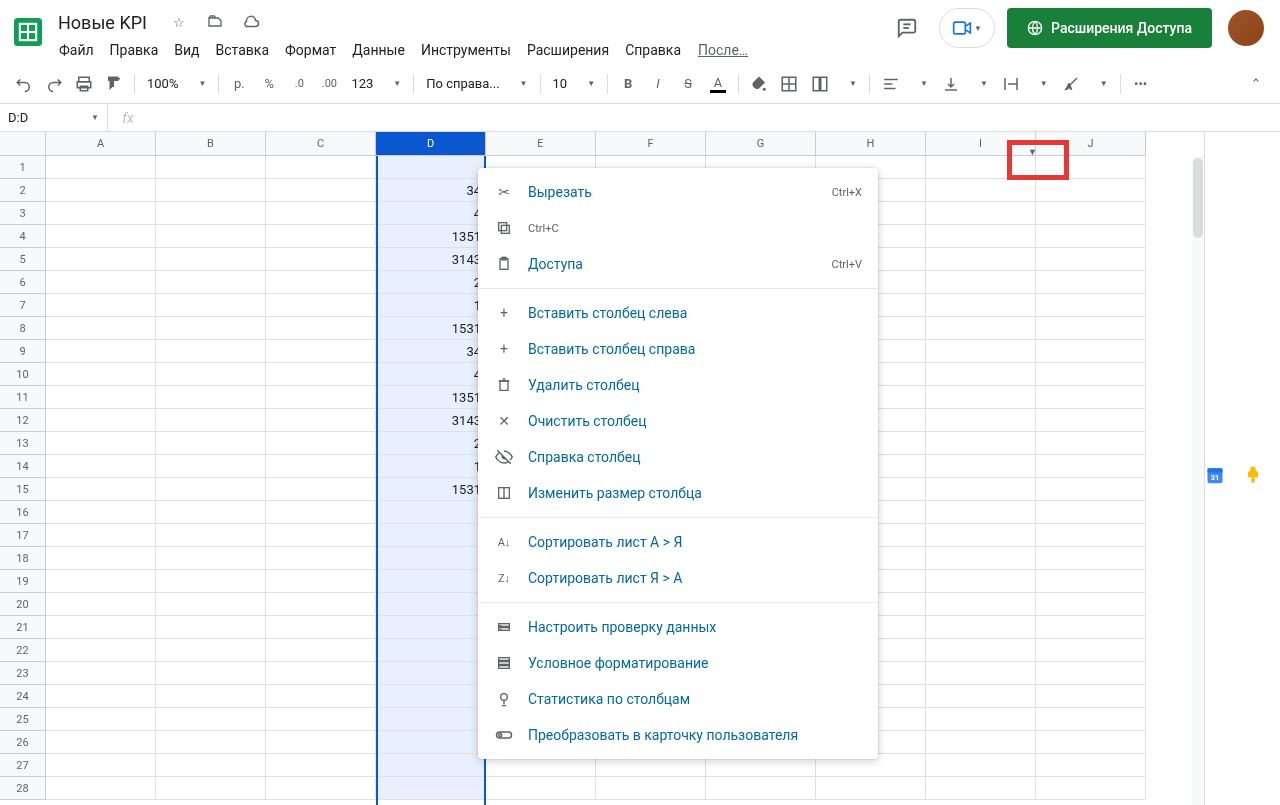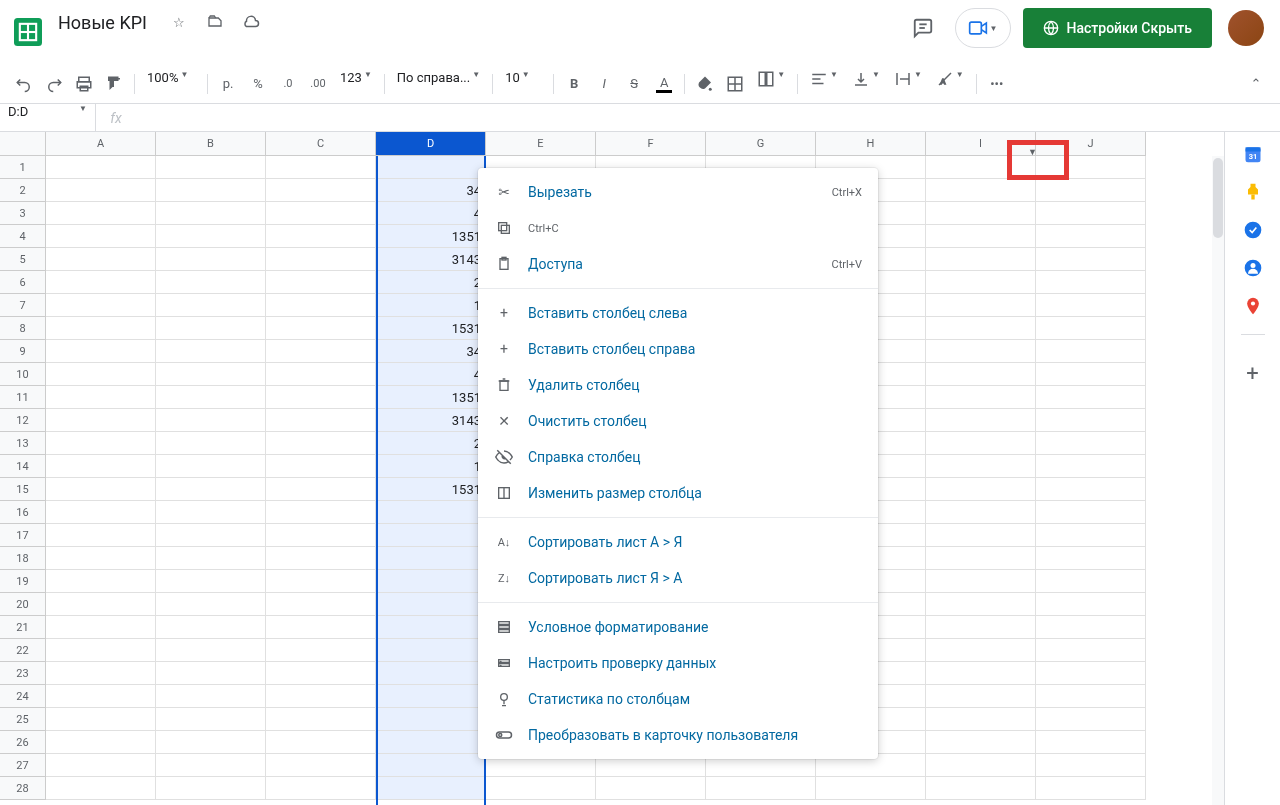--- a/index.html
+++ b/index.html
@@ -15,33 +15,33 @@
 .menu-item { padding: 4px 7px; font-size: 14px; color: #202124; border-radius: 4px; cursor: pointer; }
 .last-edit { color: #5f6368; text-decoration: underline; font-size: 14px; padding-left: 8px; }
 .header-right { display: flex; align-items: center; gap: 12px; }
 .icon-btn { width: 40px; height: 40px; border-radius: 20px; display: flex; align-items: center; justify-content: center; cursor: pointer; color: #5f6368; }
 .meet-btn { width: 56px; height: 40px; border: 1px solid #dadce0; border-radius: 20px; display: flex; align-items: center; justify-content: center; gap: 2px; cursor: pointer; }
 .share-btn { background: #188038; color: #fff; height: 40px; border-radius: 4px; padding: 0 20px; display: flex; align-items: center; gap: 8px; font-size: 14px; font-weight: 500; cursor: pointer; }
 .avatar { width: 36px; height: 36px; border-radius: 18px; background: linear-gradient(135deg,#a0522d,#8b4513); margin-left: 4px; }
 .toolbar { height: 40px; border-bottom: 1px solid #dadce0; display: flex; align-items: center; padding: 0 10px; gap: 2px; }
 .tb-btn { min-width: 28px; height: 28px; display: flex; align-items: center; justify-content: center; cursor: pointer; border-radius: 2px; color: #5f6368; font-size: 13px; }
 .tb-sep { width: 1px; height: 20px; background: #dadce0; margin: 0 4px; }
-.tb-dd { display: flex; align-items: flex-start; padding: 0 6px; height: 28px; gap: 2px; cursor: pointer; }
+.tb-dd { display: flex; align-items: center; padding: 0 6px; height: 28px; gap: 20px; cursor: pointer; }
 .tb-zoom { min-width: 60px; }
 .tb-font { min-width: 90px; }
 .tb-size { min-width: 48px; }
 .caret { font-size: 8px; color: #5f6368; }
 .tb-collapse { margin-left: auto; }
 .formula-bar { height: 28px; border-bottom: 1px solid #dadce0; display: flex; align-items: center; }
-.name-box { width: 96px; border-right: 1px solid #dadce0; height: 100%; display: flex; align-items: flex-start; padding: 0 8px; font-size: 13px; position: relative; }
+.name-box { width: 108px; border-right: 1px solid #dadce0; height: 100%; display: flex; align-items: center; padding: 0 8px; font-size: 13px; position: relative; }
 .name-box .caret { position: absolute; right: 8px; }
 .fx { width: 40px; color: #bdc1c6; font-style: italic; text-align: center; font-size: 14px; }
 .main { display: flex; height: calc(100% - 64px - 40px - 28px); }
 .sheet { flex: 1; position: relative; overflow: hidden; }
-.side-panel { width: 56px; border-left: 1px solid #dadce0; display: flex; flex-direction: column; align-items: center; padding-top: 12px; gap: 18px; }
+.side-panel { width: 76px; border-left: 1px solid #dadce0; display: flex; flex-direction: row; align-items: center; padding-top: 12px; gap: 18px; }
 .side-icon { width: 20px; height: 20px; cursor: pointer; display:flex; align-items:center; justify-content:center; }
 .side-plus { width: 40px; height: 40px; display: flex; align-items: center; justify-content: center; cursor: pointer; font-size: 22px; color: #5f6368; }
 .grid-corner { position: absolute; left: 0; top: 0; width: 46px; height: 24px; background: #f8f9fa; border-right: 1px solid #ccc; border-bottom: 1px solid #ccc; z-index: 3; }
 .col-headers { position: absolute; left: 46px; top: 0; right: 0; height: 24px; display: flex; z-index: 2; }
 .col-h { width: 110px; height: 24px; background: #f8f9fa; border-right: 1px solid #ccc; border-bottom: 1px solid #ccc; display: flex; align-items: center; justify-content: center; font-size: 11px; color: #5f6368; cursor: pointer; flex-shrink: 0; }
 .col-h.selected { background: #0b57d0; color: #fff; }
 .row-headers { position: absolute; left: 0; top: 24px; width: 46px; z-index: 2; }
 .row-h { width: 46px; height: 23px; background: #f8f9fa; border-right: 1px solid #ccc; border-bottom: 1px solid #ccc; display: flex; align-items: center; justify-content: center; font-size: 11px; color: #5f6368; cursor: pointer; }
 .cells { position: absolute; left: 46px; top: 24px; right: 0; bottom: 0; }
 .row { display: flex; height: 23px; }
@@ -84,20 +84,32 @@
             <path d="M3 6h14l4 4v8H3z"></path>
             <path d="M3 6l2-3h6l2 3"></path>
           </svg>
         </span>
       <span class="title-icon">
           <svg width="18" height="18" viewBox="0 0 24 24" fill="none" stroke="#5f6368" stroke-width="2">
             <path d="M6 18h12a4 4 0 0 0 0-8 6 6 0 0 0-12 1 4 4 0 0 0 0 7z"></path>
           </svg>
         </span>
     </div>
+    <div class="menu-row">
+      <span class="menu-item">Файл</span>
+      <span class="menu-item">Правка</span>
+      <span class="menu-item">Вид</span>
+      <span class="menu-item">Вставка</span>
+      <span class="menu-item">Формат</span>
+      <span class="menu-item">Данные</span>
+      <span class="menu-item">Инструменты</span>
+      <span class="menu-item">Расширения</span>
+      <span class="menu-item">Справка</span>
+      <span class="last-edit">После…</span>
+    </div>
   </div>
   <div class="header-right">
     <div class="icon-btn">
         <svg width="22" height="22" viewBox="0 0 24 24" fill="none" stroke="#5f6368" stroke-width="2">
           <path d="M21 15a2 2 0 0 1-2 2H7l-4 4V5a2 2 0 0 1 2-2h14a2 2 0 0 1 2 2z"></path>
           <line x1="8" y1="8" x2="16" y2="8"></line>
           <line x1="8" y1="12" x2="14" y2="12"></line>
         </svg>
       </div>
     <div class="meet-btn">
@@ -105,21 +117,21 @@
           <rect x="2" y="2" width="14" height="14" rx="2"></rect>
           <path d="M16 7l6-4v12l-6-4"></path>
         </svg>
         <span class="caret">▼</span>
       </div>
     <div class="share-btn">
         <svg width="16" height="16" viewBox="0 0 24 24" fill="none" stroke="#fff" stroke-width="2">
           <circle cx="12" cy="12" r="10"></circle>
           <path d="M2 12h20M12 2a15 15 0 0 1 0 20M12 2a15 15 0 0 0 0 20"></path>
         </svg>
-        <span>Настройки Скрыть</span>
+        <span>Расширения Доступа</span>
       </div>
     <div class="avatar"></div>
   </div>
 </div>
 
 <div class="toolbar">
   <div class="tb-btn">
       <svg width="18" height="18" viewBox="0 0 24 24" fill="none" stroke="#5f6368" stroke-width="2">
         <path d="M3 10h10a6 6 0 0 1 0 12"></path>
         <path d="M7 6l-4 4 4 4"></path>
@@ -746,36 +758,36 @@
       <span class="ctx-label">Сортировать лист А &gt; Я</span>
     </div>
   <div class="ctx-item">
       <span class="ctx-icon" style="font-size:11px">Z↓</span>
       <span class="ctx-label">Сортировать лист Я &gt; А</span>
     </div>
   <div class="ctx-sep"></div>
   <div class="ctx-item">
       <span class="ctx-icon">
         <svg width="16" height="16" viewBox="0 0 24 24" fill="none" stroke="#5f6368" stroke-width="2">
+          <rect x="4" y="7" width="16" height="4"></rect>
+          <rect x="4" y="13" width="16" height="4"></rect>
+          <path d="M8 9l-2 2M8 15l-2 2"></path>
+        </svg>
+      </span>
+      <span class="ctx-label">Настроить проверку данных</span>
+    </div>
+  <div class="ctx-item">
+      <span class="ctx-icon">
+        <svg width="16" height="16" viewBox="0 0 24 24" fill="none" stroke="#5f6368" stroke-width="2">
           <rect x="4" y="4" width="16" height="4"></rect>
           <rect x="4" y="10" width="16" height="4"></rect>
           <rect x="4" y="16" width="16" height="4"></rect>
         </svg>
       </span>
       <span class="ctx-label">Условное форматирование</span>
-    </div>
-  <div class="ctx-item">
-      <span class="ctx-icon">
-        <svg width="16" height="16" viewBox="0 0 24 24" fill="none" stroke="#5f6368" stroke-width="2">
-          <rect x="4" y="7" width="16" height="4"></rect>
-          <rect x="4" y="13" width="16" height="4"></rect>
-          <path d="M8 9l-2 2M8 15l-2 2"></path>
-        </svg>
-      </span>
-      <span class="ctx-label">Настроить проверку данных</span>
     </div>
   <div class="ctx-item">
       <span class="ctx-icon">
         <svg width="16" height="16" viewBox="0 0 24 24" fill="none" stroke="#5f6368" stroke-width="2">
           <circle cx="12" cy="9" r="5"></circle>
           <path d="M12 14v6M9 22h6"></path>
         </svg>
       </span>
       <span class="ctx-label">Статистика по столбцам</span>
     </div>

